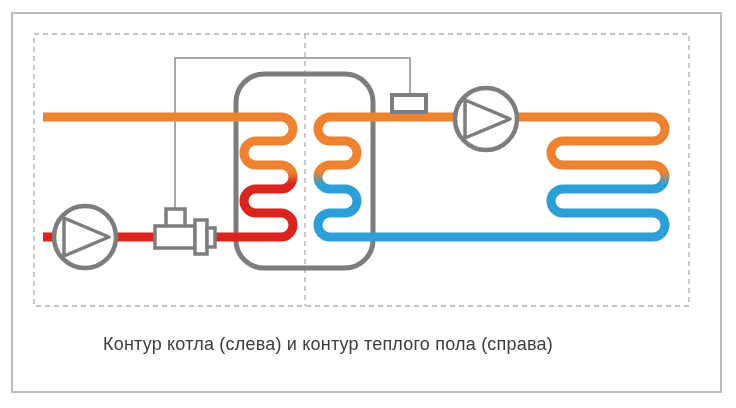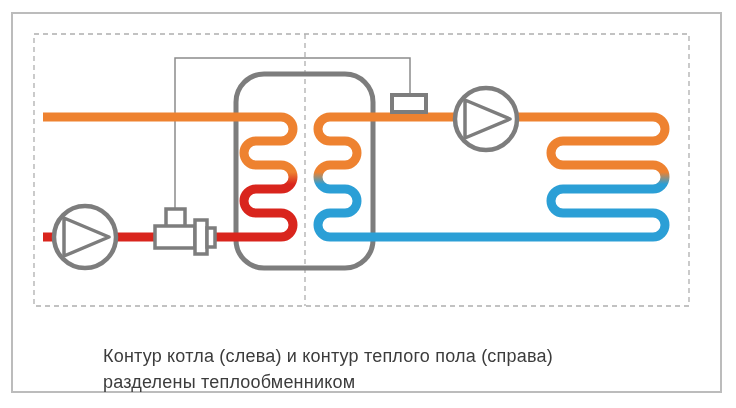--- a/index.html
+++ b/index.html
@@ -20,21 +20,20 @@
   svg.diagram{
     position:absolute;left:0;top:0;width:736px;height:408px;
   }
   .caption{
     position:absolute;
     left:103px;top:331px;width:560px;
     color:#3c3c3c;
     font-size:18px;
     line-height:26px;
     letter-spacing:0.2px;
-    margin-top:12px;
   }
 </style>
 </head>
 <body>
 
 <div id="stage">
 
   <div class="card"></div>
 
   <svg class="diagram" viewBox="0 0 736 408">
@@ -111,16 +110,15 @@
     <rect x="392" y="95" width="34" height="17" stroke-width="4" stroke="#7D7D7D" fill="#FFFFFF"></rect>
 
     <g>
       <circle cx="486" cy="119" r="31" stroke-width="4.5" stroke="#7D7D7D" fill="#FFFFFF"></circle>
       <polygon points="465,100 465,138 510,119" stroke-width="3.5" stroke-linejoin="round" stroke="#7D7D7D" fill="#FFFFFF"></polygon>
     </g>
   </svg>
 
   <div class="caption">
     <div>Контур котла (слева) и контур теплого пола (справа)</div>
-    <div>разделены теплообменником</div>
   </div>
 
 </div>
 
 </body></html>

